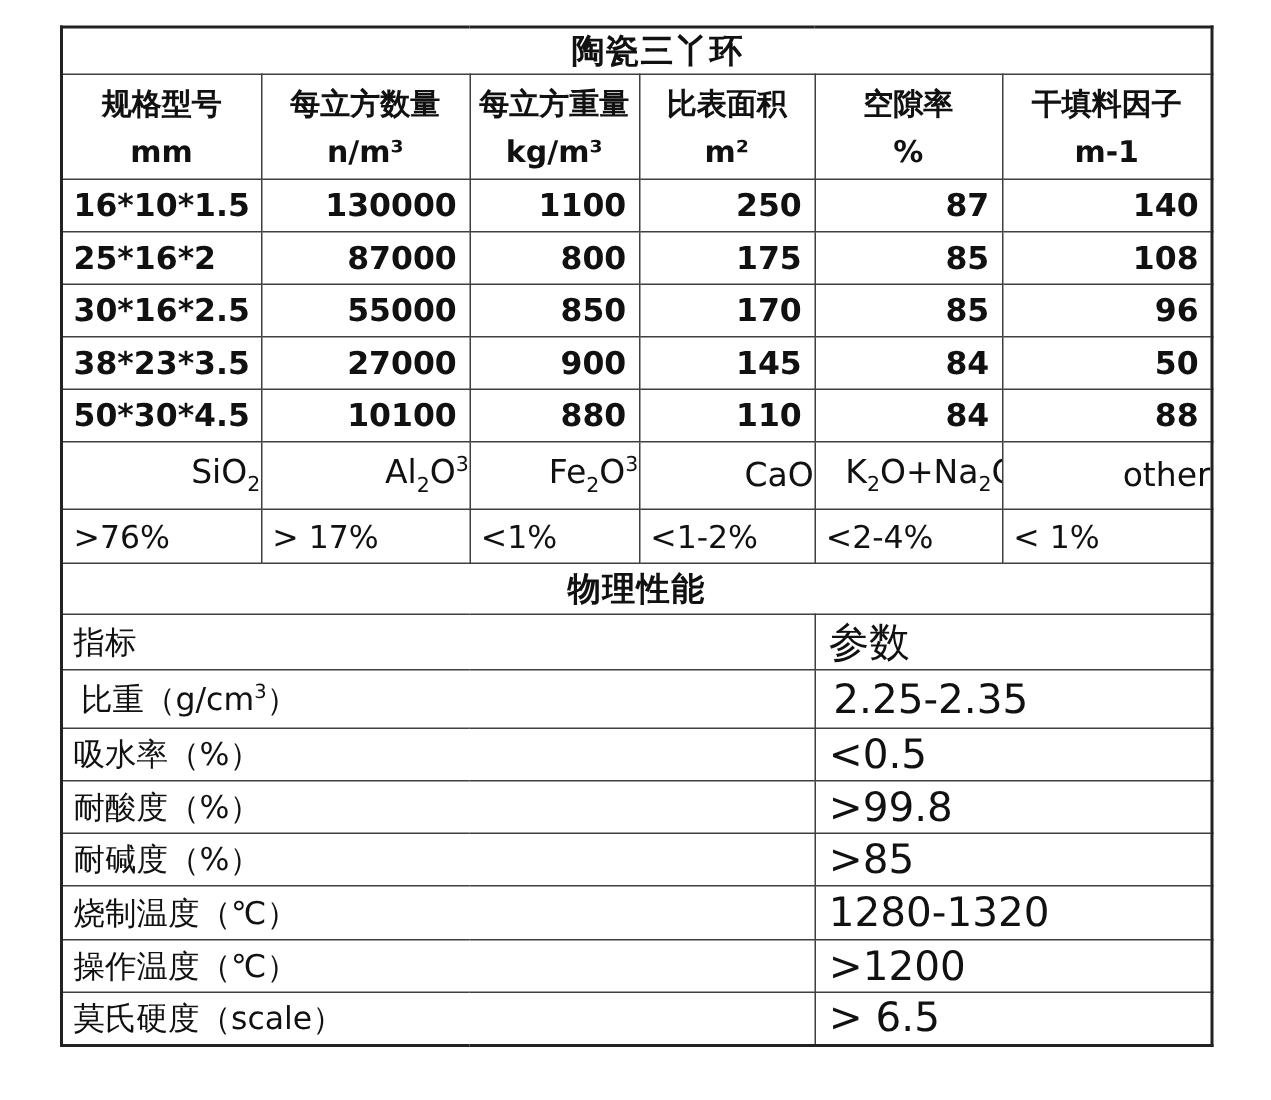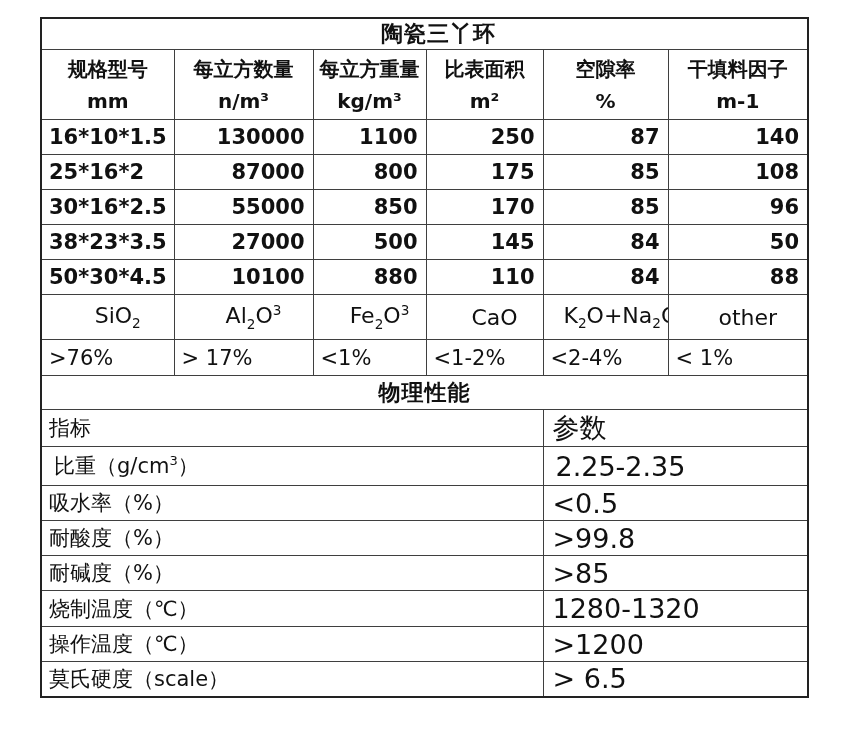--- a/index.html
+++ b/index.html
@@ -43,21 +43,21 @@
   .section-title {
     text-align: center;
     font-weight: 700;
     font-size: 22px;
     letter-spacing: 1px;
   }
   th.sh { font-weight: 700; font-size: 20px; text-align: center; padding: 2px 0; }
   th.sh .shn, th.sh .shu { display: block; line-height: 1.6; }
   td.spec-id  { font-weight: 700; font-size: 21px; text-align: left;  padding-left: 7px; }
   td.spec-num { font-weight: 700; font-size: 21px; text-align: right; padding-right: 8px; }
-  td.chem-f { font-weight: 500; font-size: 22px; text-align: center; padding-left: 20px; }
+  td.chem-f { font-weight: 500; font-size: 22px; text-align: right; padding-left: 20px; }
   td.chem-v { font-weight: 500; font-size: 21px; text-align: left; padding-left: 7px; margin-top: 10px; }
   td.ph-l { font-weight: 500; font-size: 21px; text-align: left; padding-left: 7px; margin-top: 26px; }
   td.ph-v { font-weight: 500; font-size: 27px; text-align: left; padding-left: 9px; }
   sub { font-size: 62%; }
   sup { font-size: 62%; }
 </style>
 </head>
 <body>
 
 <div class="sheet">
@@ -123,21 +123,21 @@
       <td class="spec-id">30*16*2.5</td>
       <td class="spec-num">55000</td>
       <td class="spec-num">850</td>
       <td class="spec-num">170</td>
       <td class="spec-num">85</td>
       <td class="spec-num">96</td>
     </tr>
     <tr class="r-spec">
       <td class="spec-id">38*23*3.5</td>
       <td class="spec-num">27000</td>
-      <td class="spec-num">500</td>
+      <td class="spec-num">900</td>
       <td class="spec-num">145</td>
       <td class="spec-num">84</td>
       <td class="spec-num">50</td>
     </tr>
     <tr class="r-spec">
       <td class="spec-id">50*30*4.5</td>
       <td class="spec-num">10100</td>
       <td class="spec-num">880</td>
       <td class="spec-num">110</td>
       <td class="spec-num">84</td>

